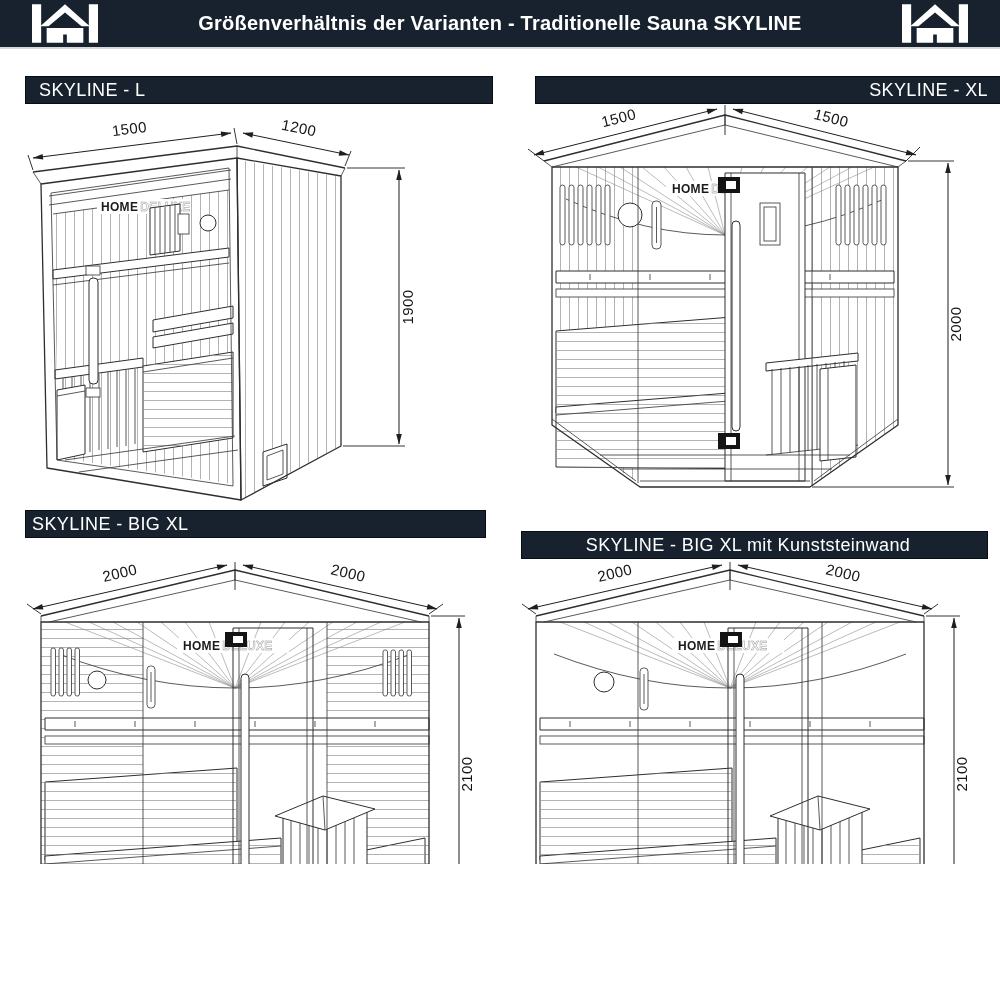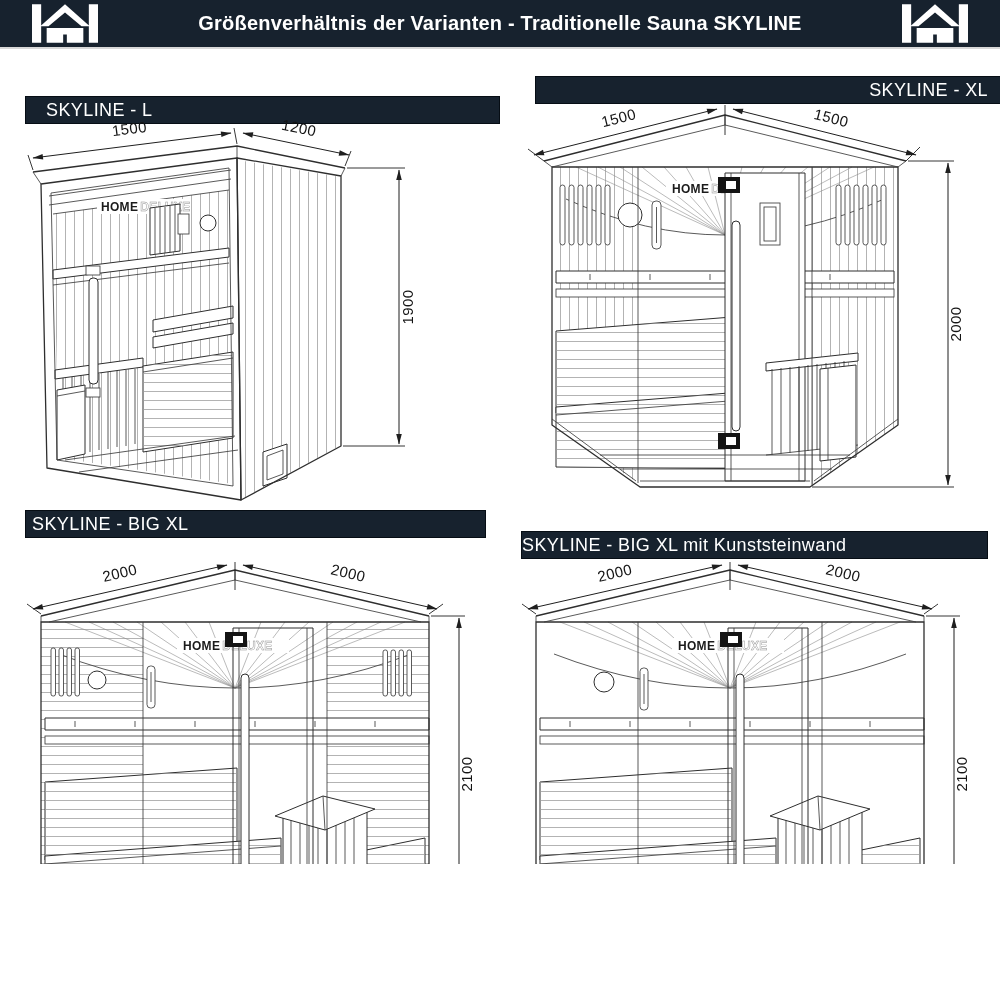--- a/index.html
+++ b/index.html
@@ -7,24 +7,24 @@
           font-family:"Liberation Sans",sans-serif;}
   
   .top-header{position:absolute;left:0;top:0;width:1000px;height:47px;background:#17222e;
               border-bottom:2px solid #d8d8d8;display:flex;align-items:center;justify-content:center;}
   .top-header .title{color:#ffffff;font-size:20px;font-weight:bold;letter-spacing:0.2px;}
   .logo-box{position:absolute;top:2px;width:66px;height:43px;}
   .logo-left{left:32px;} .logo-right{right:32px;}
   
   .bar{position:absolute;height:26px;background:#17222e;border:1px solid #060d14;
        display:flex;align-items:center;color:#fff;font-size:18px;letter-spacing:0.4px;}
-  .bar-l{left:25px;top:76px;width:453px;padding-left:20px;margin-top:20px;}
+  .bar-l{left:25px;top:76px;width:453px;padding-left:13px;}
   .bar-xl{left:535px;top:76px;width:452px;justify-content:flex-end;padding-right:13px;}
   .bar-bigxl{left:25px;top:510px;width:453px;padding-left:6px;}
-  .bar-stone{left:521px;top:531px;width:452px;justify-content:flex-start;padding-right:13px;}
+  .bar-stone{left:521px;top:531px;width:452px;justify-content:center;padding-right:13px;}
   
   .draw{position:absolute;}
   .d-l{left:25px;top:108px;}
   .d-xl{left:520px;top:103px;}
   .d-bigxl{left:25px;top:562px;}
   .d-stone{left:520px;top:562px;}
   
   .footer{position:absolute;left:0;top:964px;width:1000px;text-align:center;
           font-size:20px;color:#1c1c1c;}
   

